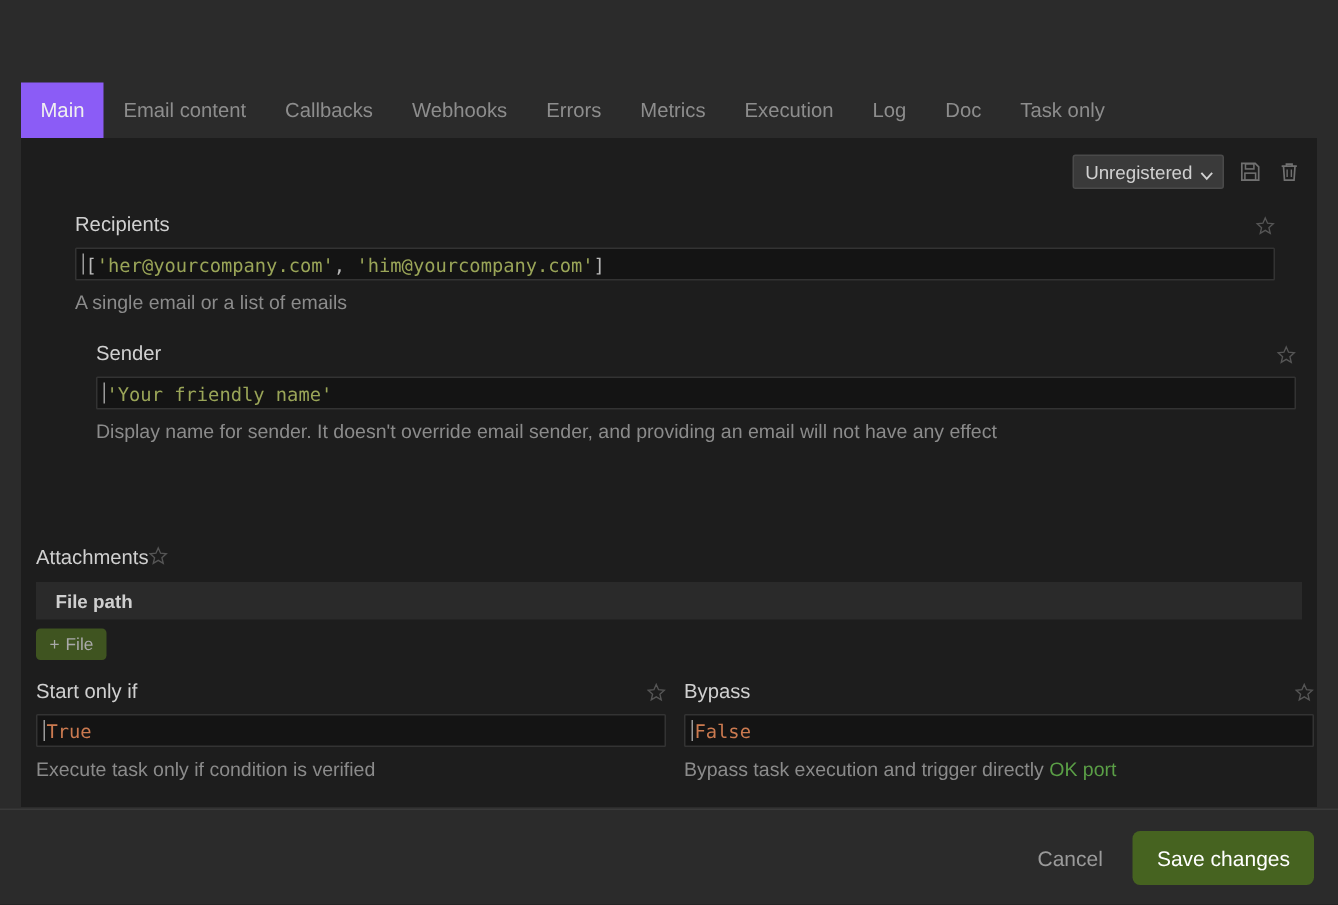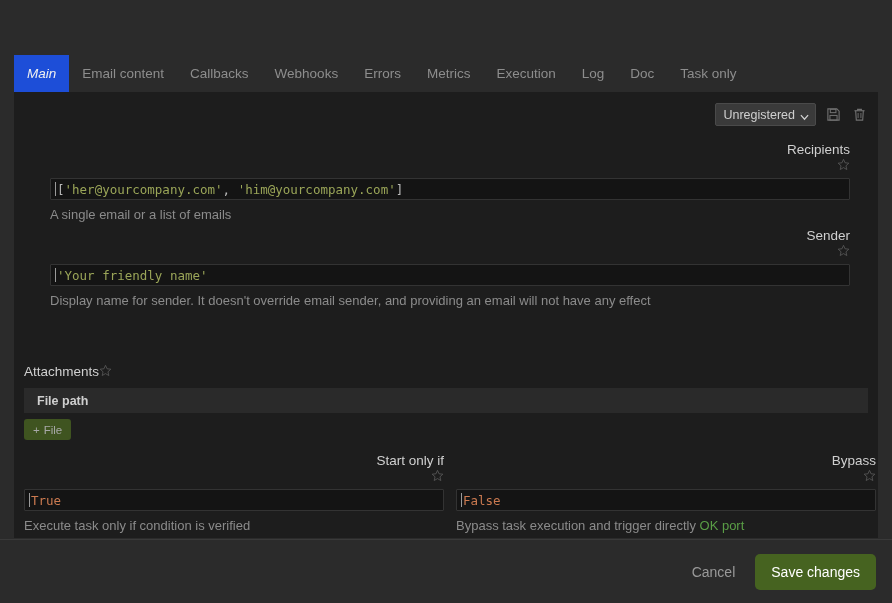--- a/index.html
+++ b/index.html
@@ -47,23 +47,22 @@
     display: flex;
     align-items: center;
     padding: 0 13px;
     font-size: 13.5px;
     color: #8d8d8d;
     cursor: pointer;
     white-space: nowrap;
     user-select: none;
   }
   .tab.active {
-    background: #1d4ed8;
+    background: #8b5cf6;
     color: #f0f0f0;
-    font-style: italic;
   }
 
   
   .panel {
     position: absolute;
     left: 14px;
     top: 92px;
     width: 864px;
     height: 446px;
     background: #1d1d1d;
@@ -111,23 +110,22 @@
     opacity: .55;
   }
   .icon-btn svg { display: block; }
 
   
   .field {
     position: absolute;
   }
   .field-head {
     display: flex;
-    align-items: flex-end;
+    align-items: center;
     justify-content: space-between;
-    flex-direction: column;
   }
   .field-label {
     font-size: 13.5px;
     color: #d0d0d0;
     line-height: 16px;
   }
   .star {
     width: 13px;
     height: 13px;
     opacity: .45;
@@ -314,21 +312,21 @@
               <path d="M8 1.6 L9.9 5.9 L14.6 6.4 L11 9.6 L12.1 14.2 L8 11.8 L3.9 14.2 L5 9.6 L1.4 6.4 L6.1 5.9 Z" fill="none" stroke="#9a9a9a" stroke-width="1.1"></path>
             </svg>
         </span>
       </div>
       <div class="code-input">
         <span class="caret"></span><span class="tok-punct">[</span><span class="tok-string">'her@yourcompany.com'</span><span class="tok-punct">, </span><span class="tok-string">'him@yourcompany.com'</span><span class="tok-punct">]</span>
       </div>
       <div class="help">A single email or a list of emails</div>
     </div>
 
-    <div class="field" style="left:36px; top:136px; width:800px;">
+    <div class="field" style="left:50px; top:136px; width:800px;">
       <div class="field-head">
         <div class="field-label">Sender</div>
         <span class="star">
           <svg viewBox="0 0 16 16" width="13" height="13">
               <path d="M8 1.6 L9.9 5.9 L14.6 6.4 L11 9.6 L12.1 14.2 L8 11.8 L3.9 14.2 L5 9.6 L1.4 6.4 L6.1 5.9 Z" fill="none" stroke="#9a9a9a" stroke-width="1.1"></path>
             </svg>
         </span>
       </div>
       <div class="code-input">
         <span class="caret"></span><span class="tok-string">'Your friendly name'</span>

